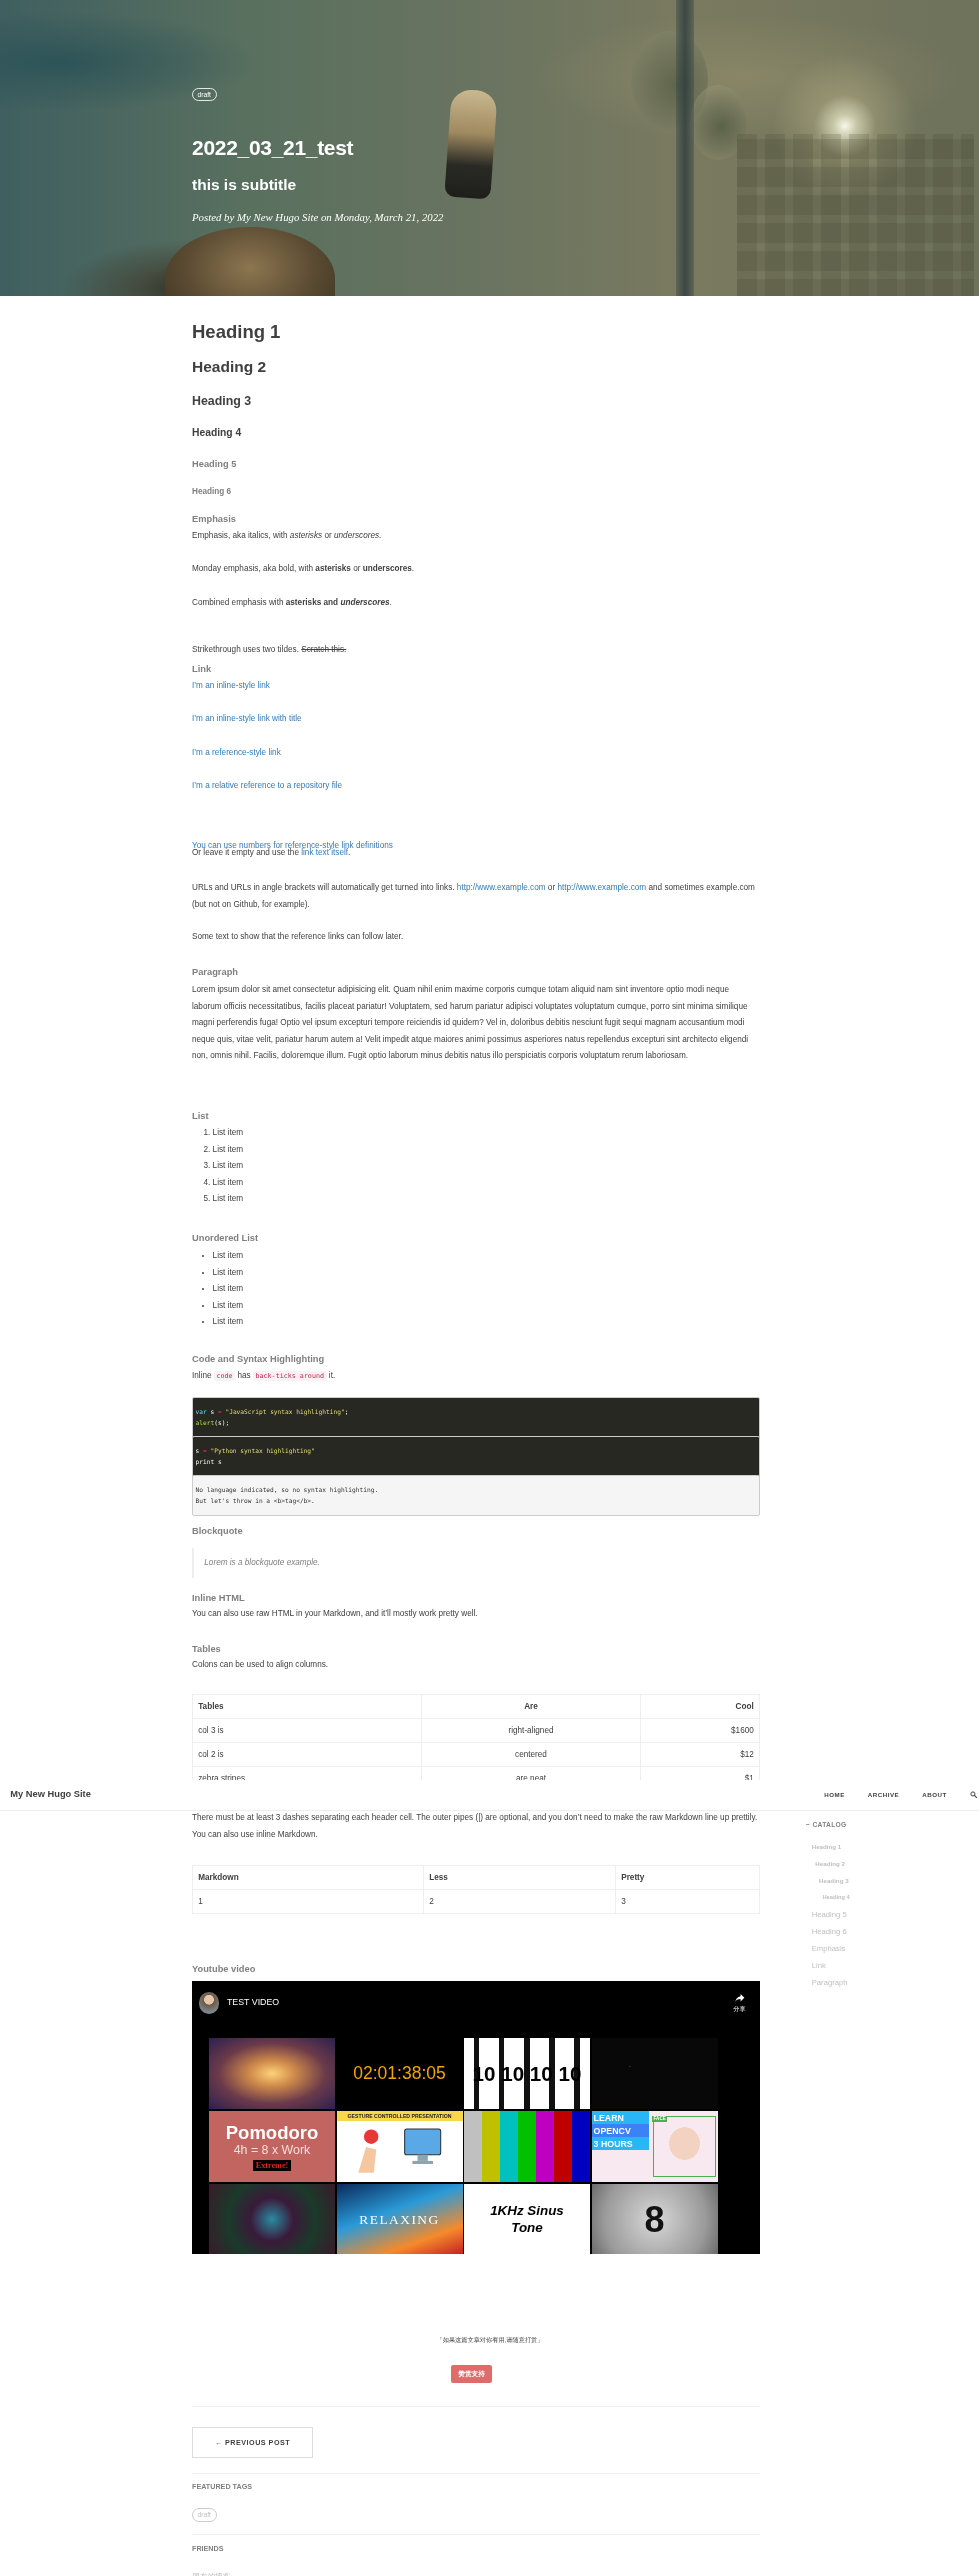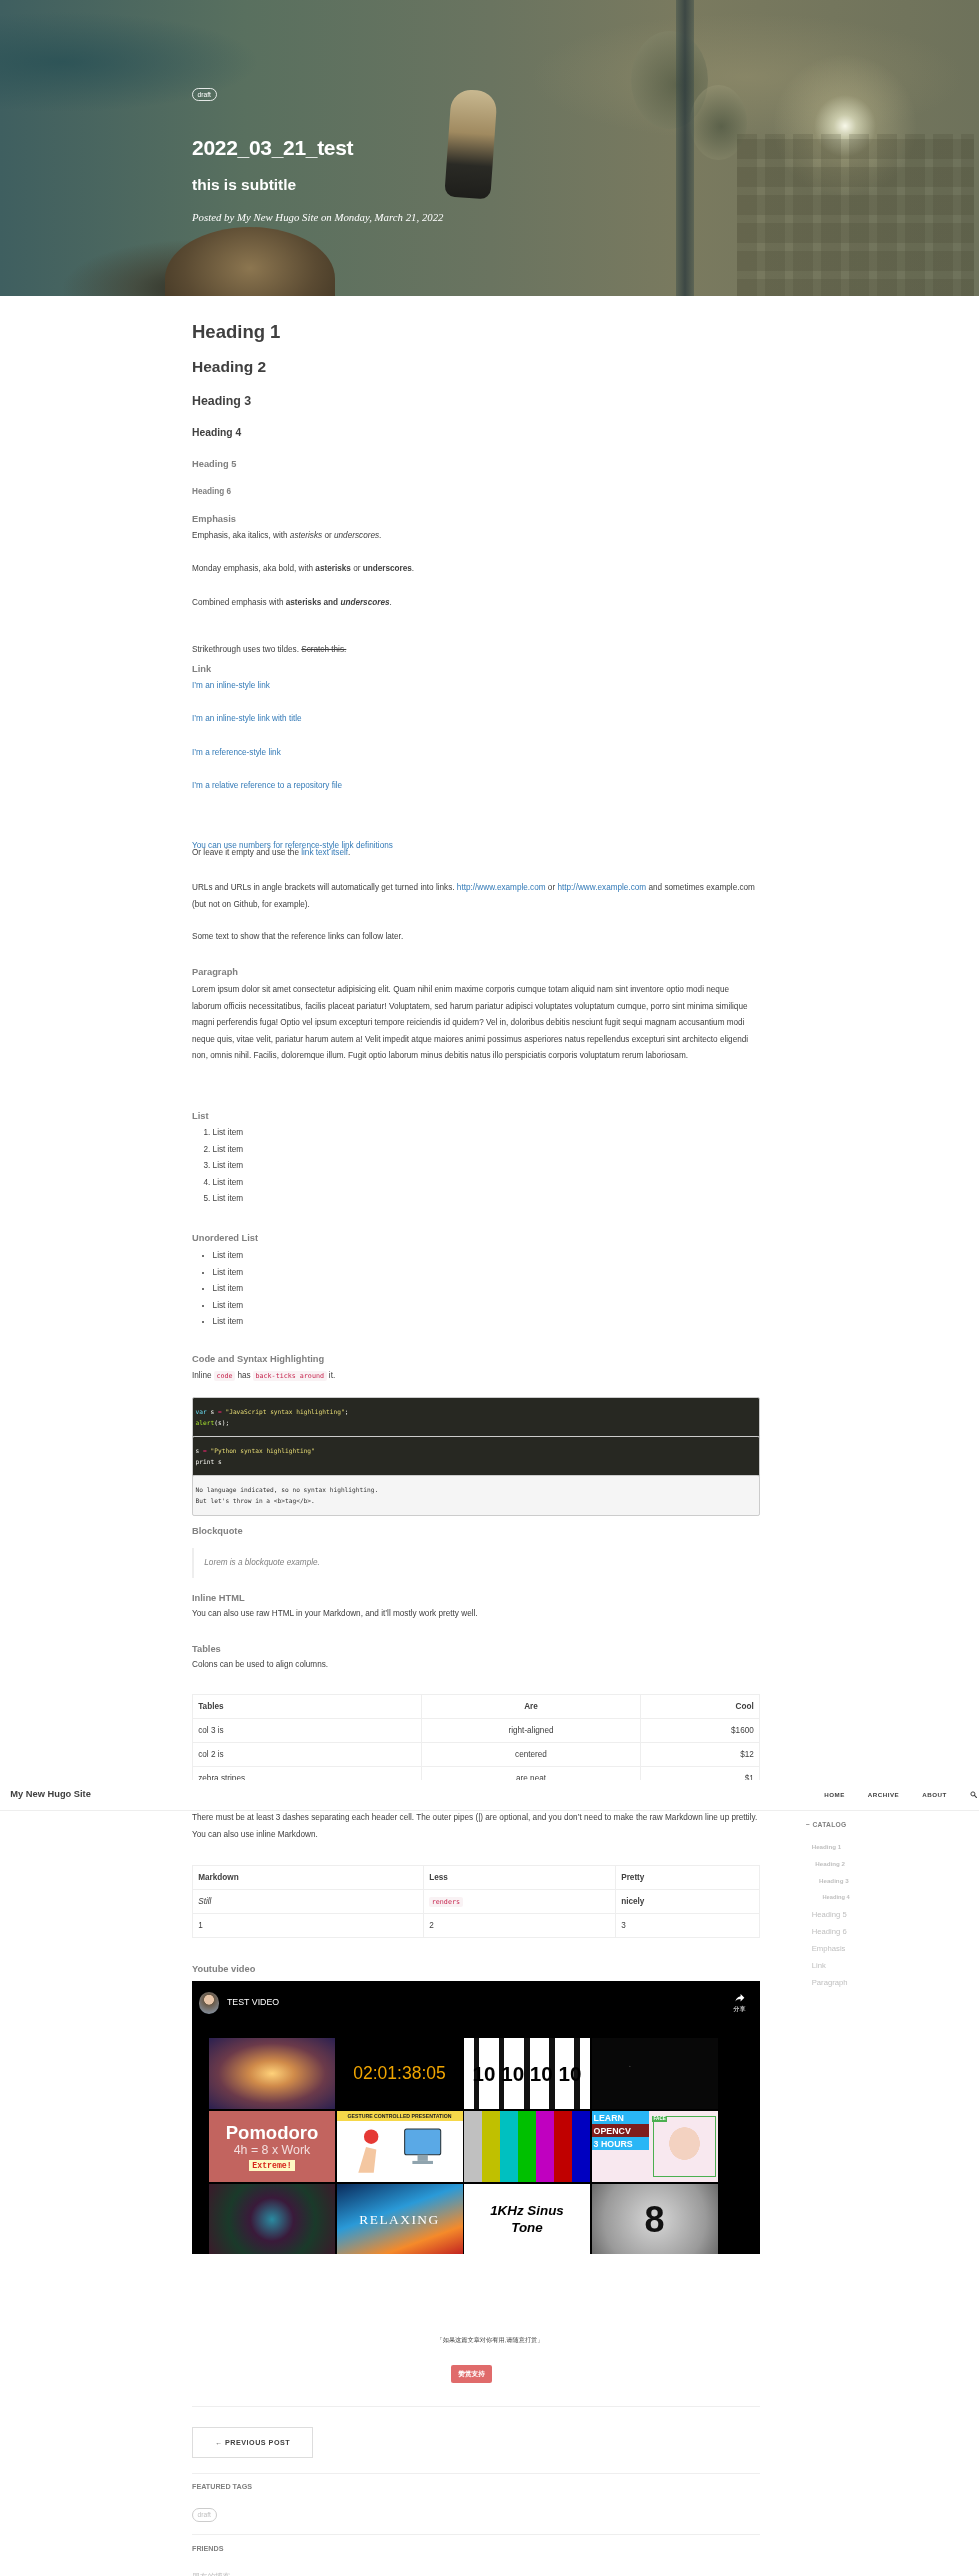--- a/index.html
+++ b/index.html
@@ -112,21 +112,21 @@
   .v-share { position:absolute; right:10.3px; top:11.3px; width:20.6px; text-align:center; color:#fff; font-size:6.2px; }
   .v-grid { position:absolute; left:17px; top:57px; display:grid; grid-template-columns:repeat(4,126px); grid-auto-rows:71px; gap:2.1px 1.5px; }
   .thumb { position:relative; overflow:hidden; display:flex; align-items:center; justify-content:center; text-align:center; }
   .t1 { background: radial-gradient(ellipse at 50% 50%, #ffd27a 0%, #d08b4a 25%, #6b3a4a 60%, #2a2050 100%); }
   .t2 { background:#000; color:#f0a500; font-size:17.5px; }
   .t3 { background: repeating-linear-gradient(90deg, #fff 0 10.3px, #111 10.3px 15.5px, #fff 15.5px 25px); color:#000; font-weight:bold; font-size:20.6px; }
   .t4 { background: radial-gradient(circle at 30% 40%, #333 0 0.5px, #080808 1px) , #080808; }
   .t5 { background:#c2645f; color:#fff; flex-direction:column; }
   .t5 .big { font-size:18.5px; font-weight:bold; line-height:20.6px; }
   .t5 .mid { font-size:12.4px; line-height:15.5px; color:#f3dede; }
-  .t5 .ex { background:#fef9c3; color:#d7261e; font-family:Liberation Mono, monospace; font-weight:bold; font-size:8.2px; padding:1px 3.1px; margin-top:1px; }
+  .t5 .ex { background:#000000; color:#d7261e; font-family:Liberation Serif, serif; font-weight:bold; font-size:8.2px; padding:1px 3.1px; margin-top:1px; }
   .t6 { background:#fff; flex-direction:column; justify-content:flex-start; }
   .t6 .bar { width:100%; background:#f6d84a; font-size:5.2px; font-weight:bold; padding:2.1px 0; color:#222; }
   .t7 { background: linear-gradient(90deg, #c0c0c0 0 14.3%, #c0c000 14.3% 28.6%, #00c0c0 28.6% 42.9%, #00c000 42.9% 57.2%, #c000c0 57.2% 71.5%, #c00000 71.5% 85.8%, #0000c0 85.8% 100%); }
   .t8 { background:#f8e8ef; justify-content:flex-start; }
   .t8 .learn { width:46%; height:100%; display:flex; flex-direction:column; font-weight:bold; font-size:8.8px; color:#fff; }
   .t8 .learn span { padding:1.5px 2.1px; text-align:left; }
   .t9 { background: radial-gradient(circle at 50% 50%, #2a8aa0 0%, #3a1a3a 30%, #1a3a2a 60%, #3a1a2a 100%); }
   .t10 { background: linear-gradient(160deg, #0a2a5a 0%, #2a9ad8 40%, #f58a2a 75%, #c02020 100%); color:#fff; font-family:"Liberation Serif", serif; font-size:13.4px; letter-spacing:1.5px; }
   .t11 { background:#fff; color:#000; font-weight:bold; font-style:italic; font-size:13.4px; line-height:16.5px; }
   .t12 { background: radial-gradient(circle, #d8d8d8 0%, #9a9a9a 70%, #6a6a6a 100%); color:#111; font-size:36px; font-weight:bold; }
@@ -267,25 +267,20 @@
   <p class="blk" style="top:1514px; width:568px; line-height:16.5px">There must be at least 3 dashes separating each header cell. The outer pipes (|) are optional, and you don’t need to make the raw Markdown line up prettily. You can also use inline Markdown.</p>
   <table class="blk tbl" style="top:1569px">
     <thead>
       <tr>
         <th class="tl" style="width:231px">Markdown</th>
         <th class="tl" style="width:192px">Less</th>
         <th class="tl">Pretty</th>
       </tr>
     </thead>
     <tbody>
-      <tr>
-        <td class="tl"><em>Still</em></td>
-        <td class="tl"><code class="inline">renders</code></td>
-        <td class="tl"><strong>nicely</strong></td>
-      </tr>
       <tr>
         <td class="tl">1</td>
         <td class="tl">2</td>
         <td class="tl">3</td>
       </tr>
     </tbody>
   </table>
 
   <h2 class="blk sec" style="top:1668px">Youtube video</h2>
 </article>
@@ -320,21 +315,21 @@
           <rect x="110" y="15" width="70" height="50" rx="4" fill="#5aa9e6" stroke="#263238" stroke-width="2"></rect>
         <rect x="135" y="65" width="20" height="12" fill="#90a4ae"></rect>
           <rect x="125" y="77" width="40" height="6" fill="#90a4ae"></rect>
         <path d="M20 100 L35 50 L55 55 L50 100 Z" fill="#f4c7a1"></path>
       </svg>
     </div>
     <div class="thumb t7"></div>
     <div class="thumb t8">
       <div class="learn">
         <span style="background:#29b6f6">LEARN</span>
-        <span style="background:#7f1d1d">OPENCV</span>
+        <span style="background:#3b82f6">OPENCV</span>
         <span style="background:#29b6f6">3 HOURS</span>
       </div>
       <div style="width:50%; height:85%; border:1.5px solid #4caf50; margin-left:3.1px; position:relative; background:radial-gradient(ellipse at 50% 45%, #f3d2c1 0 35%, #f8e8ef 36%);">
         <span style="position:absolute; left:-1.5px; top:-1.5px; background:#4caf50; color:#fff; font-size:4.6px; font-weight:bold; padding:0.5px 1.5px;">FACE</span>
       </div>
     </div>
     <div class="thumb t9"></div>
     <div class="thumb t10">
         <span>RELAXING</span>
       </div>

